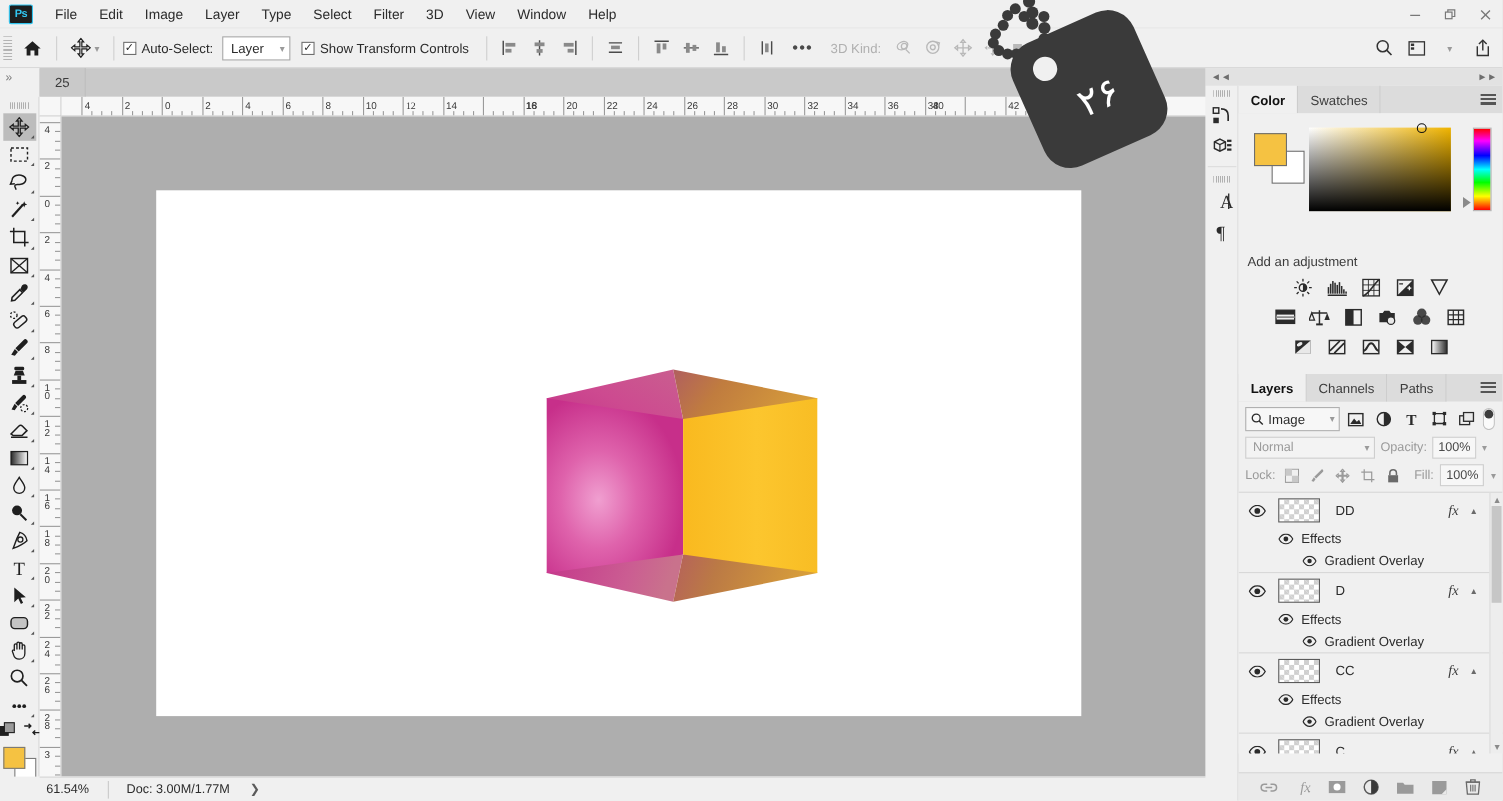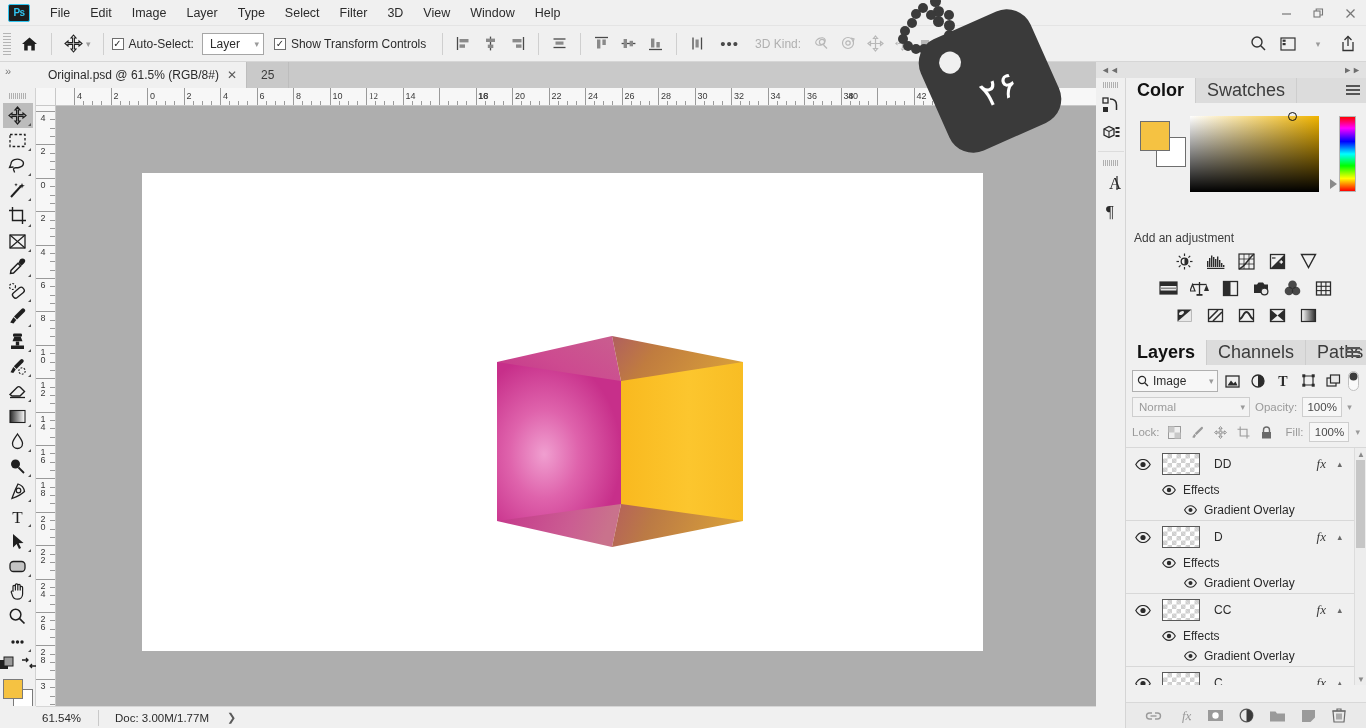--- a/index.html
+++ b/index.html
@@ -170,21 +170,21 @@
     background: repeating-linear-gradient(to right, #b0b0b0 0 1px, transparent 1px 2px);
   }
   .rail-icon { width: 28px; height: 28px; display:flex; align-items:center; justify-content:center; }
   .rail-div { width: 26px; height: 1px; background: #dcdcdc; margin: 4px 0; }
 
   .panel-col { position: absolute; left: 1126px; top: 78px; width: 240px; height: 650px; background: #f0f0f0; }
 
   .panel-tabs { display: flex; height: 25px; background: #dcdcdc; align-items: flex-end; position: relative; }
   .ptab {
     padding: 0 11px; height: 25px; display: flex; align-items: center;
-    font-size: 18px; color: #3c3c3c; background: #dcdcdc;
+    font-size: 12px; color: #3c3c3c; background: #dcdcdc;
     border-right: 1px solid #cdcdcd;
   }
   .ptab.active { background: #f0f0f0; color: #111; font-weight: bold; }
   .panel-menu {
     position: absolute; right: 6px; top: 7px; width: 14px; height: 11px;
     background: repeating-linear-gradient(to bottom, #555 0 2px, transparent 2px 4px);
   }
 
   
   .color-body { height: 120px; background: #f0f0f0; position: relative; padding: 10px; display:flex; gap: 10px; }
@@ -478,24 +478,20 @@
             <path d="M3 7 L3 15.5 L13 15.5 L13 7" fill="none" stroke="#333" stroke-width="1.3"></path>
             <line x1="8" y1="1.5" x2="8" y2="11" stroke="#333" stroke-width="1.3"></line>
             <polyline points="4.5,5 8,1.5 11.5,5" fill="none" stroke="#333" stroke-width="1.3"></polyline>
           </svg>
       </div>
     </div>
   </div>
 
   <div class="tabbar-left-grip"></div>
   <div class="tabbar">
-    <div class="doc-tab">
-      <span>Original.psd @ 61.5% (RGB/8#)</span>
-      <span class="tab-close">✕</span>
-    </div>
     <div class="doc-tab inactive">
       <span>25</span>
     </div>
   </div>
 
   <div class="toolbar">
     <div class="tool-grip"></div>
 
     <div class="tool selected">
       <svg width="19" height="19" viewBox="0 0 19 19">

